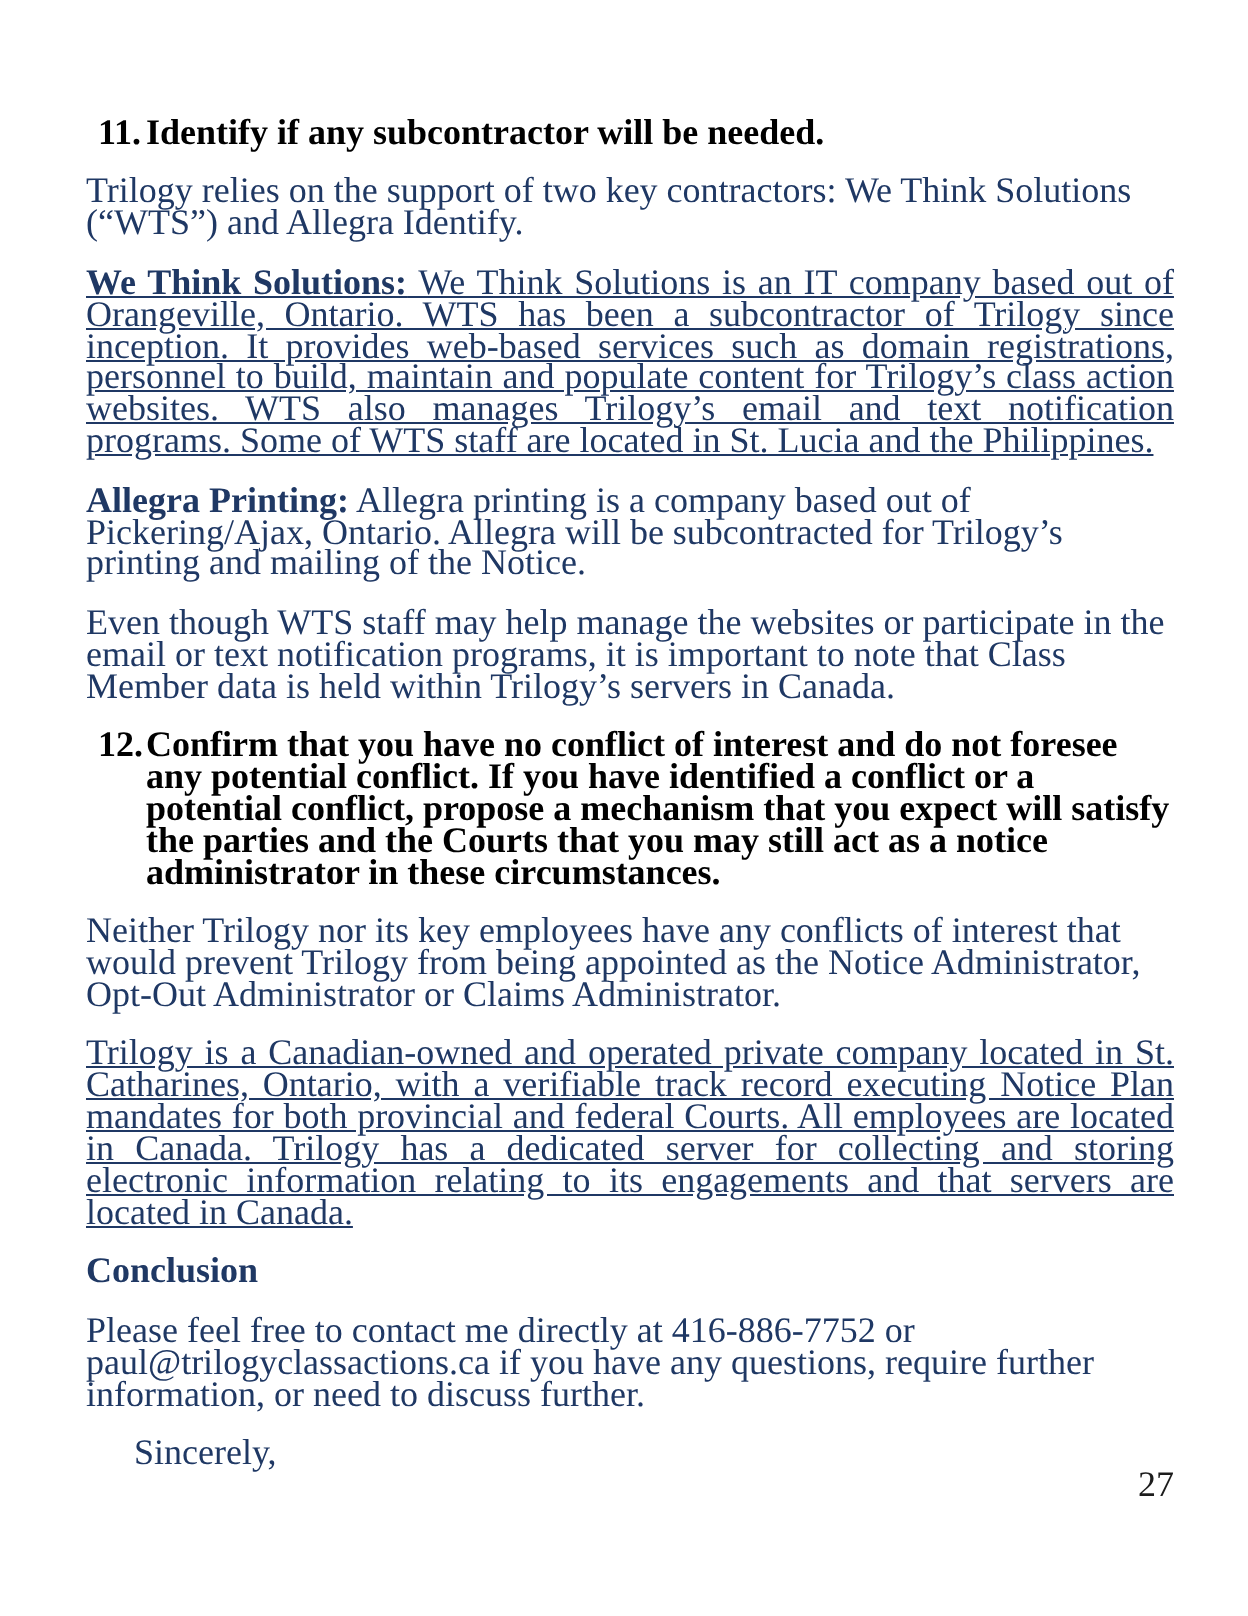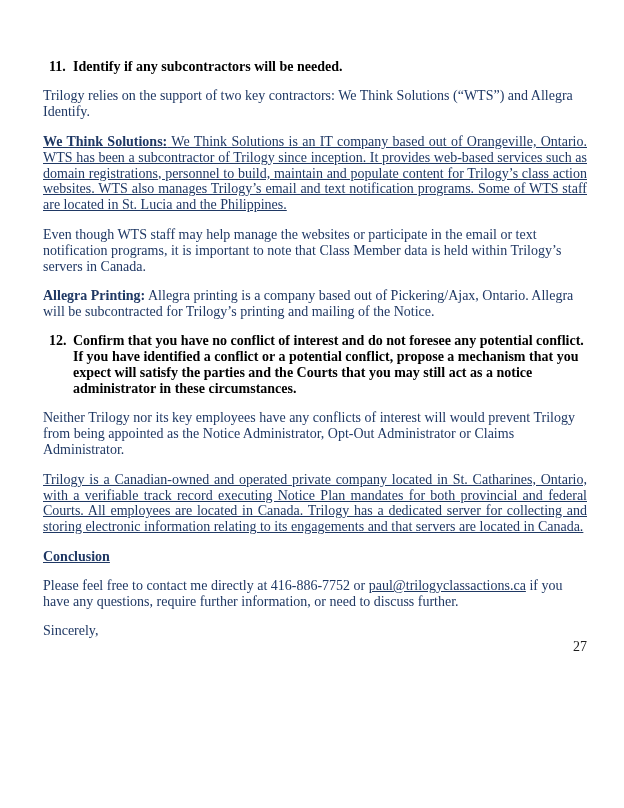--- a/index.html
+++ b/index.html
@@ -8,21 +8,21 @@
     background: #ffffff;
   }
   .page {
     position: relative;
     width: 624px;
     height: 808px;
     background: #ffffff;
     box-sizing: border-box;
     padding: 59px 37px 0 43px;
     font-family: "Liberation Serif", "DejaVu Serif", serif;
-    font-size: 14px;
+    font-size: 18px;
     line-height: 15.9px;
     color: #1f3864;
   }
   .block {
     margin: 0 0 13.5px 0;
   }
   .numbered-heading {
     position: relative;
     padding-left: 30px;
     font-weight: bold;
@@ -35,63 +35,62 @@
   }
   .justify {
     text-align: justify;
     text-decoration: underline;
   }
   .bold-lead {
     font-weight: bold;
   }
   .conclusion-heading {
     font-weight: bold;
-    text-decoration: underline;
   }
   a.email-link {
     color: #1f3864;
-    text-decoration: underline;
     cursor: pointer;
   }
   .closing {
     margin-bottom: 0;
+    margin-left: 24px;
   }
   .page-number {
     text-align: right;
     color: #1c1c1c;
   }
 </style>
 </head>
 <body>
 
 <div class="page">
 
   <div class="block numbered-heading">
     <span class="num">11.</span>
-    <span>Identify if any subcontractors will be needed.</span>
+    <span>Identify if any subcontractor will be needed.</span>
   </div>
 
   <div class="block">Trilogy relies on the support of two key contractors: We Think Solutions (“WTS”) and Allegra Identify.</div>
 
   <div class="block justify">
     <span class="bold-lead">We Think Solutions:</span><span> We Think Solutions is an IT company based out of Orangeville, Ontario.  WTS has been a subcontractor of Trilogy since inception. It provides web-based services such as domain registrations, personnel to build, maintain and populate content for Trilogy’s class action websites. WTS also manages Trilogy’s email and text notification programs. Some of WTS staff are located in St. Lucia and the Philippines.</span>
   </div>
 
-  <div class="block">Even though WTS staff may help manage the websites or participate in the email or text notification programs, it is important to note that Class Member data is held within Trilogy’s servers in Canada.</div>
-
   <div class="block">
     <span class="bold-lead">Allegra Printing:</span><span> Allegra printing is a company based out of Pickering/Ajax, Ontario. Allegra will be subcontracted for Trilogy’s printing and mailing of the Notice.</span>
   </div>
+
+  <div class="block">Even though WTS staff may help manage the websites or participate in the email or text notification programs, it is important to note that Class Member data is held within Trilogy’s servers in Canada.</div>
 
   <div class="block numbered-heading">
     <span class="num">12.</span>
     <span>Confirm that you have no conflict of interest and do not foresee any potential conflict. If you have identified a conflict or a potential conflict, propose a mechanism that you expect will satisfy the parties and the Courts that you may still act as a notice administrator in these circumstances.</span>
   </div>
 
-  <div class="block">Neither Trilogy nor its key employees have any conflicts of interest will would prevent Trilogy from being appointed as the Notice Administrator, Opt-Out Administrator or Claims Administrator.</div>
+  <div class="block">Neither Trilogy nor its key employees have any conflicts of interest that would prevent Trilogy from being appointed as the Notice Administrator, Opt-Out Administrator or Claims Administrator.</div>
 
 
   <div class="block justify">Trilogy is a Canadian-owned and operated private company located in St. Catharines, Ontario, with a verifiable track record executing Notice Plan mandates for both provincial and federal Courts. All employees are located in Canada. Trilogy has a dedicated server for collecting and storing electronic information relating to its engagements and that servers are located in Canada.</div>
 
   <div class="block conclusion-heading">Conclusion</div>
 
 
   <div class="block">
     <span>Please feel free to contact me directly at 416-886-7752 or </span><a class="email-link">paul@trilogyclassactions.ca</a><span> if you have any questions, require further information, or need to discuss further.</span>
   </div>

